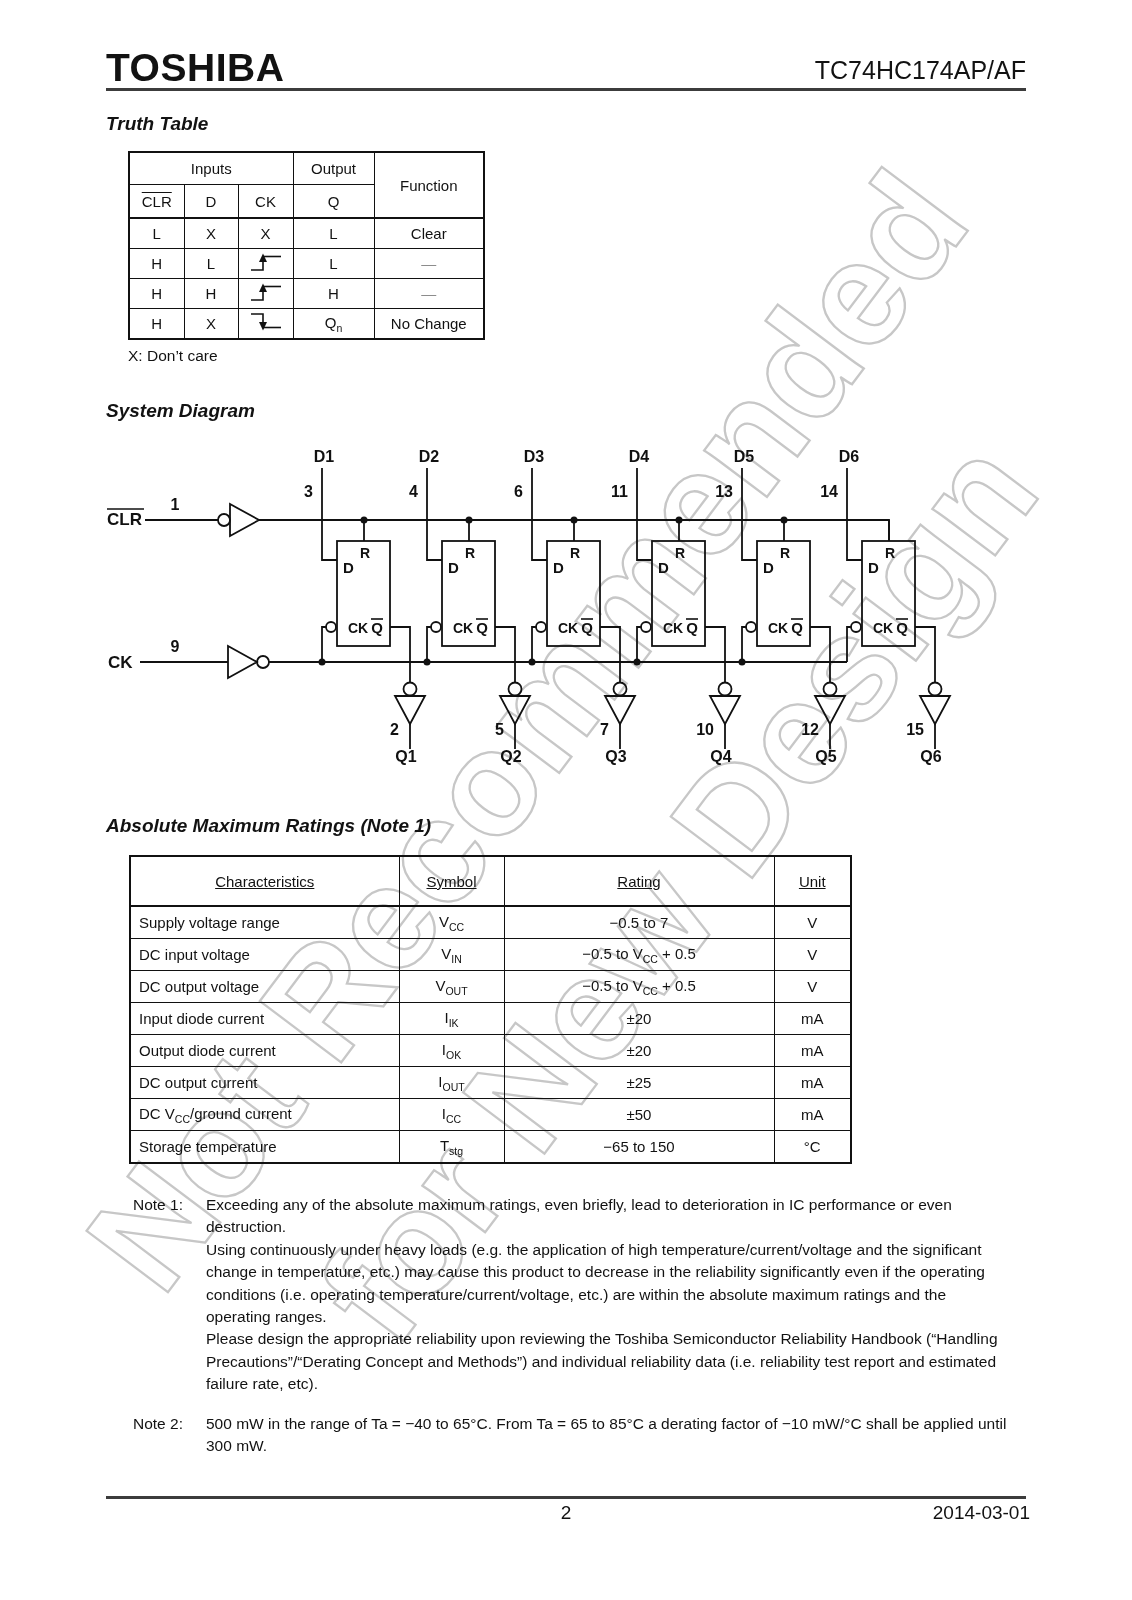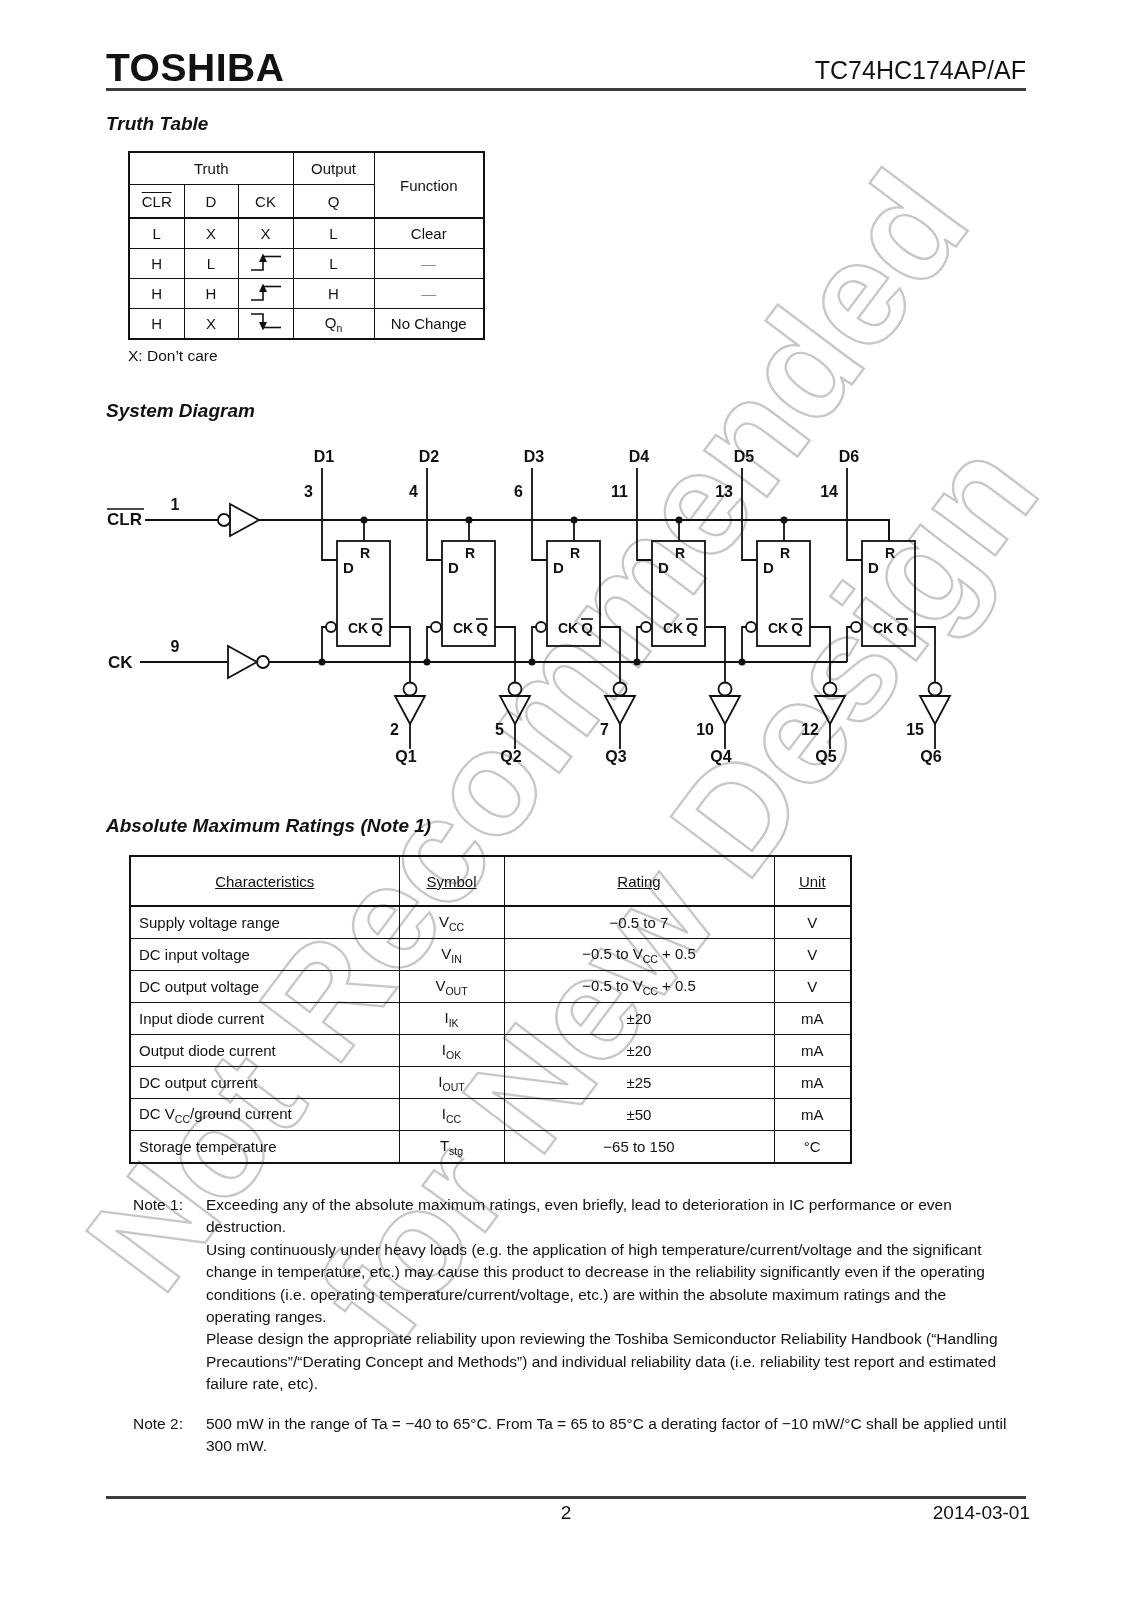--- a/index.html
+++ b/index.html
@@ -78,21 +78,21 @@
   <table class="truth-table">
     <colgroup>
       <col style="width:55px">
         <col style="width:54px">
         <col style="width:55px">
       <col style="width:81px">
         <col style="width:110px">
     </colgroup>
     <tbody>
       <tr class="tt-h1">
-        <th colspan="3">Truth</th>
+        <th colspan="3">Inputs</th>
         <th>Output</th>
         <th rowspan="2" class="tt-function">Function</th>
       </tr>
       <tr class="tt-h2">
         <th><span class="over">CLR</span></th>
         <th>D</th>
         <th>CK</th>
         <th>Q</th>
       </tr>
       <tr>

